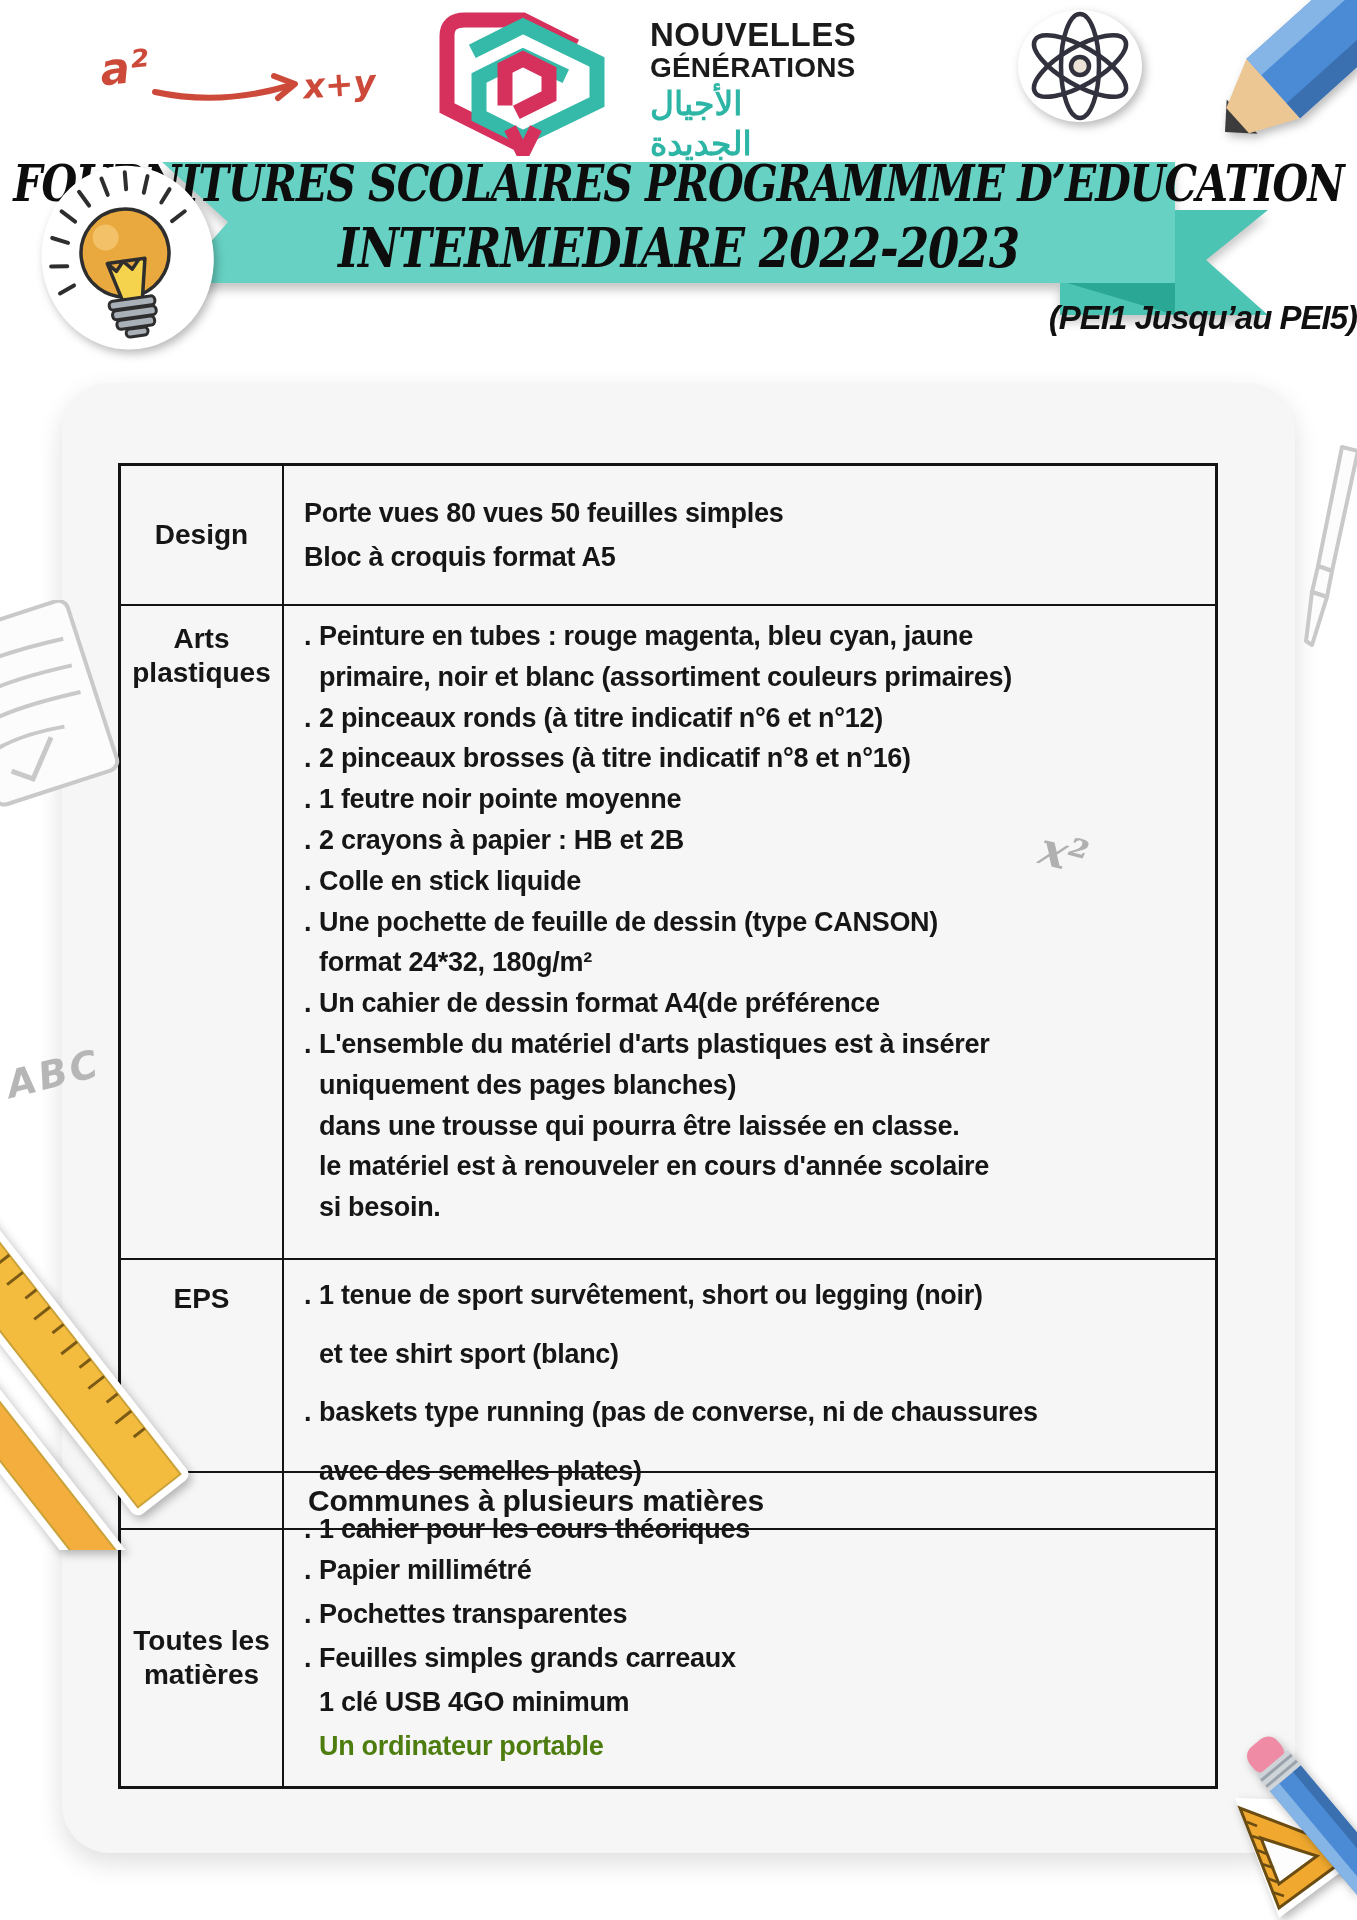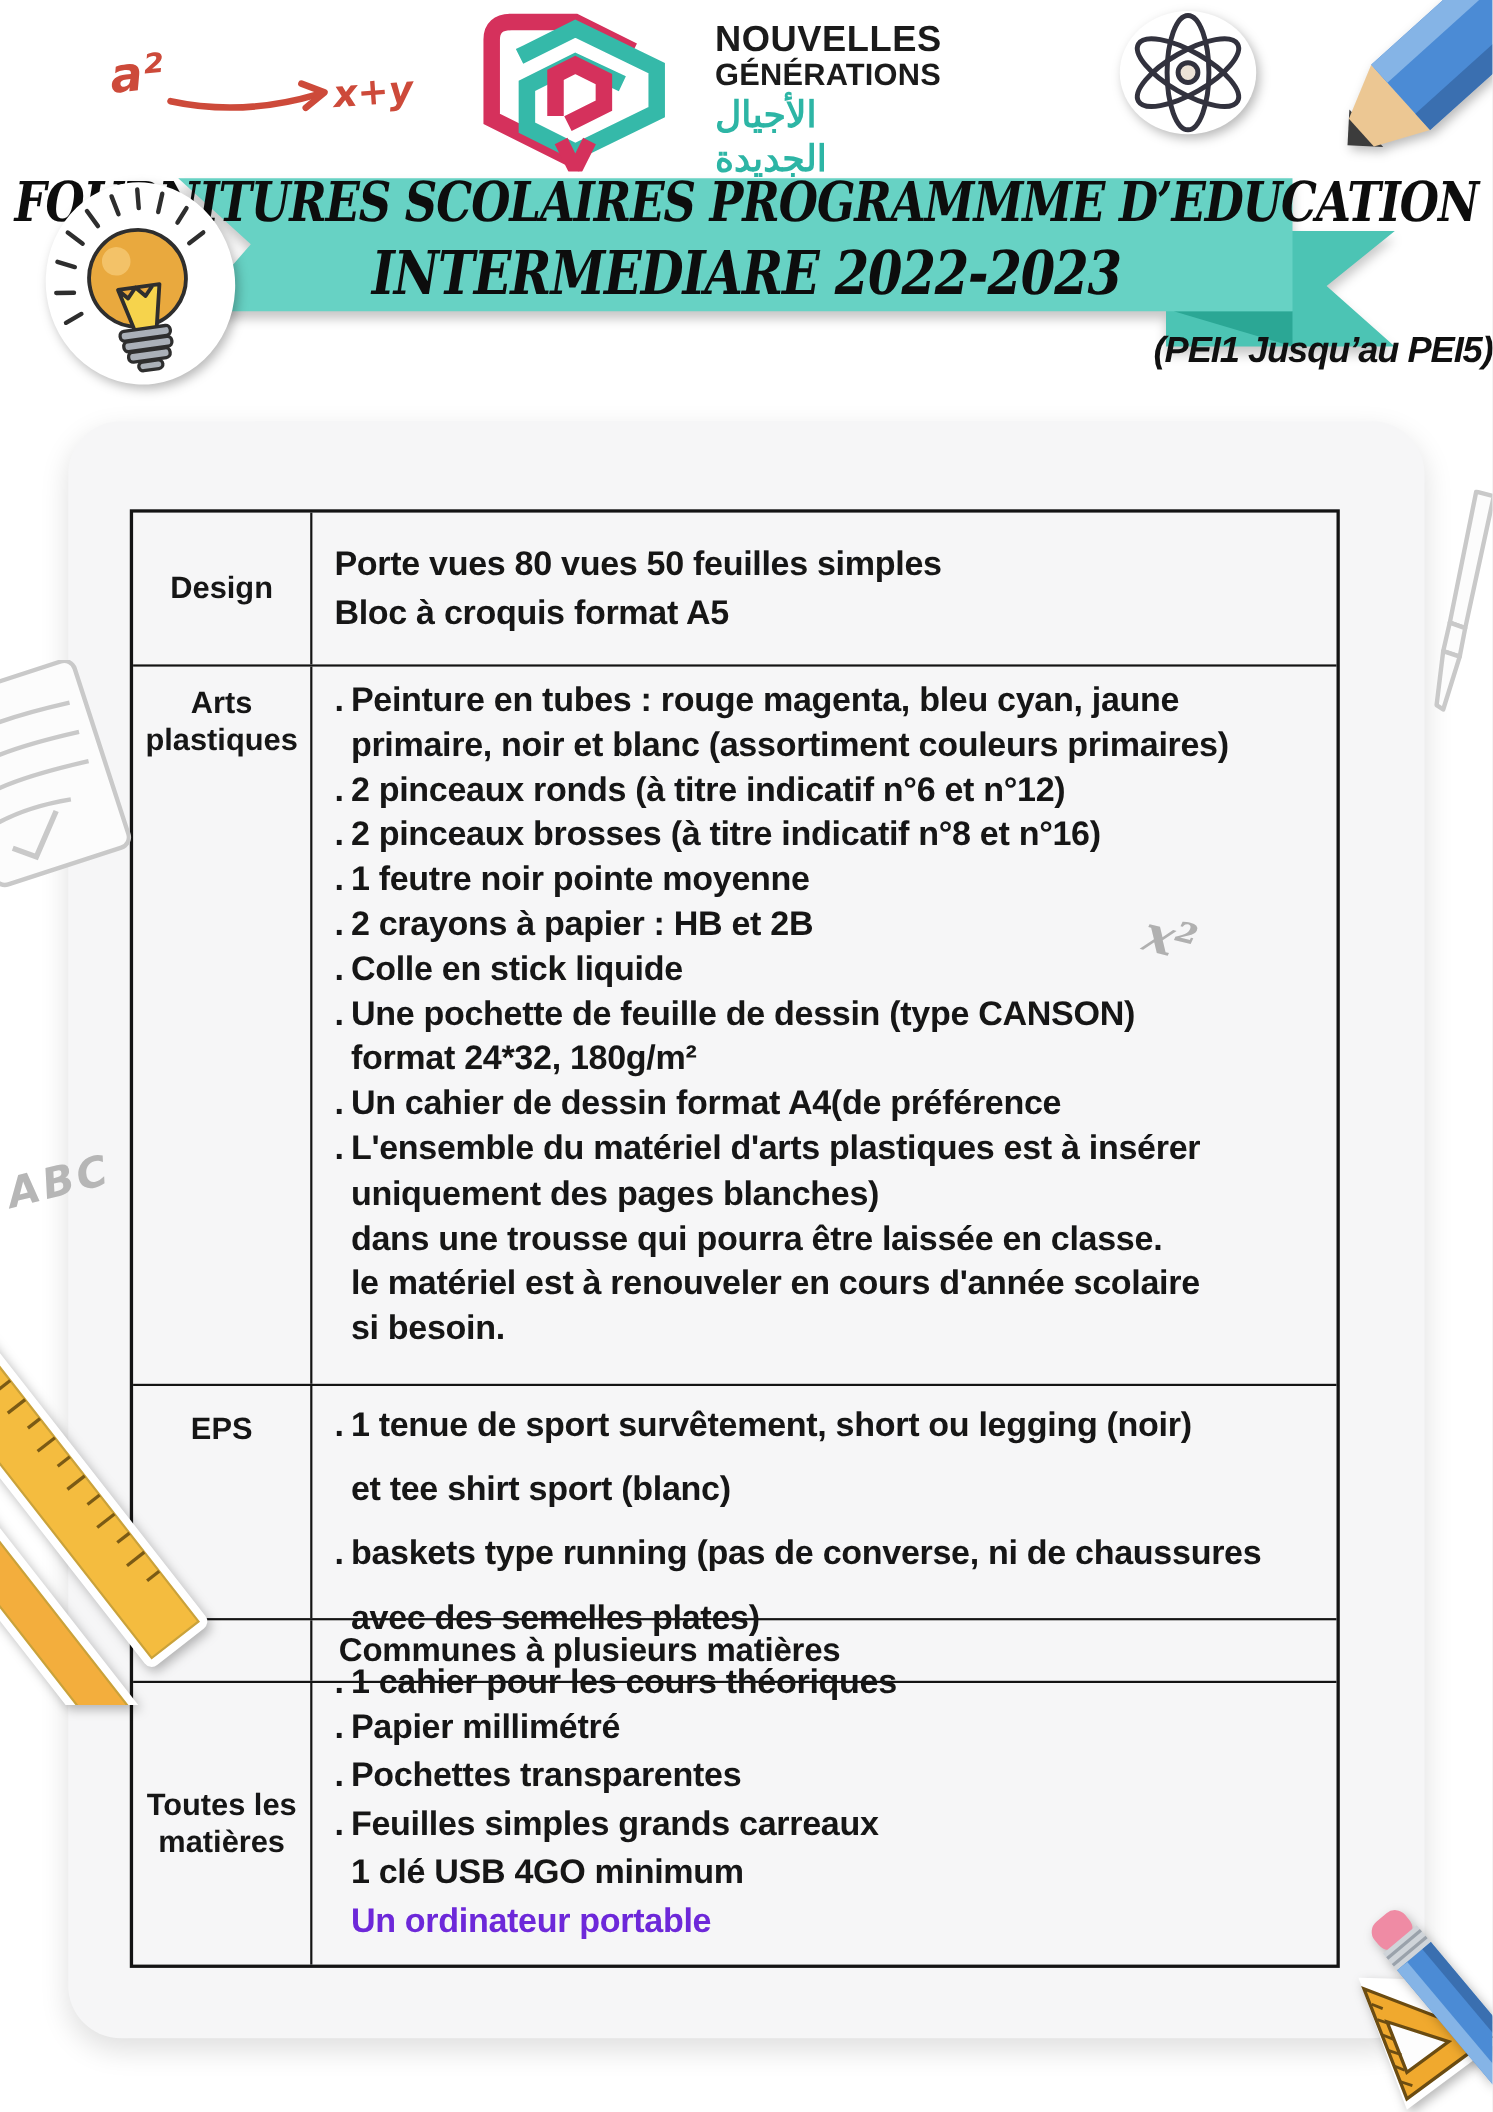--- a/index.html
+++ b/index.html
@@ -33,24 +33,24 @@
   .card{position:absolute;left:62px;top:383px;width:1233px;height:1470px;background:#f6f6f7;
         border-radius:48px;box-shadow:0 10px 26px rgba(0,0,0,.13);}
   .s-table{position:absolute;left:118px;top:463px;width:1100px;border:3px solid #141414;
            box-sizing:border-box;background:#f6f6f7;}
   .t-row{display:flex;border-bottom:2px solid #141414;box-sizing:border-box;}
   .t-row:last-child{border-bottom:none;}
   .t-label{width:163px;flex:0 0 163px;border-right:2px solid #141414;box-sizing:border-box;
            display:flex;align-items:center;justify-content:center;text-align:center;
            font-size:28px;font-weight:bold;color:#161616;line-height:34px;padding:0 8px;}
   .t-content{flex:1;display:flex;flex-direction:column;padding-left:20px;box-sizing:border-box;}
-  .t-line{white-space:nowrap;font-weight:bold;color:#161616;font-size:31px;letter-spacing:-.3px;}
+  .t-line{white-space:nowrap;font-weight:bold;color:#161616;font-size:27px;letter-spacing:-.3px;}
   .dot{display:inline-block;width:15px;}
   .cont{padding-left:15px;}
-  .red{color:#6d28d9;}
+  .red{color:#4d7c0f;}
 
   .row-design{height:140px;}  .row-design .t-content{justify-content:center;}
   .row-design .t-line{line-height:44px;}
   .row-arts{height:654px;}    .row-arts .t-label{align-items:flex-start;padding-top:16px;}
   .row-arts .t-content{padding-top:10px;} .row-arts .t-line{line-height:40.8px;}
   .row-eps{height:213px;}     .row-eps .t-label{align-items:flex-start;padding-top:22px;}
   .row-eps .t-content{padding-top:14px;gap:16px;} .row-eps .t-line{line-height:42.5px;}
   .row-communes{height:57px;} .row-communes .t-content{justify-content:center;padding-left:24px;}
   .row-communes .t-line{font-size:30px;letter-spacing:-.2px;}
   .row-toutes{height:256px;}  .row-toutes .t-content{justify-content:center;}

